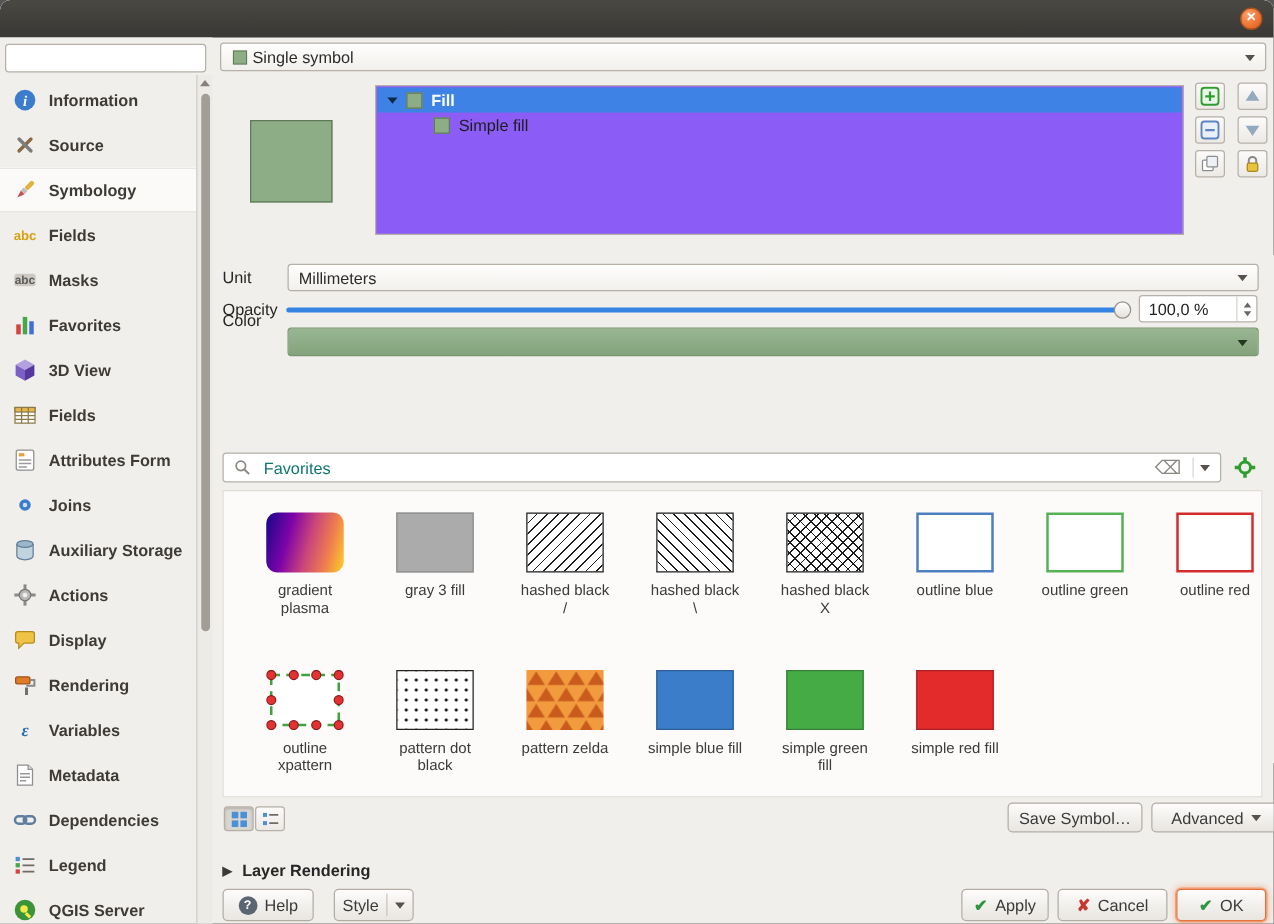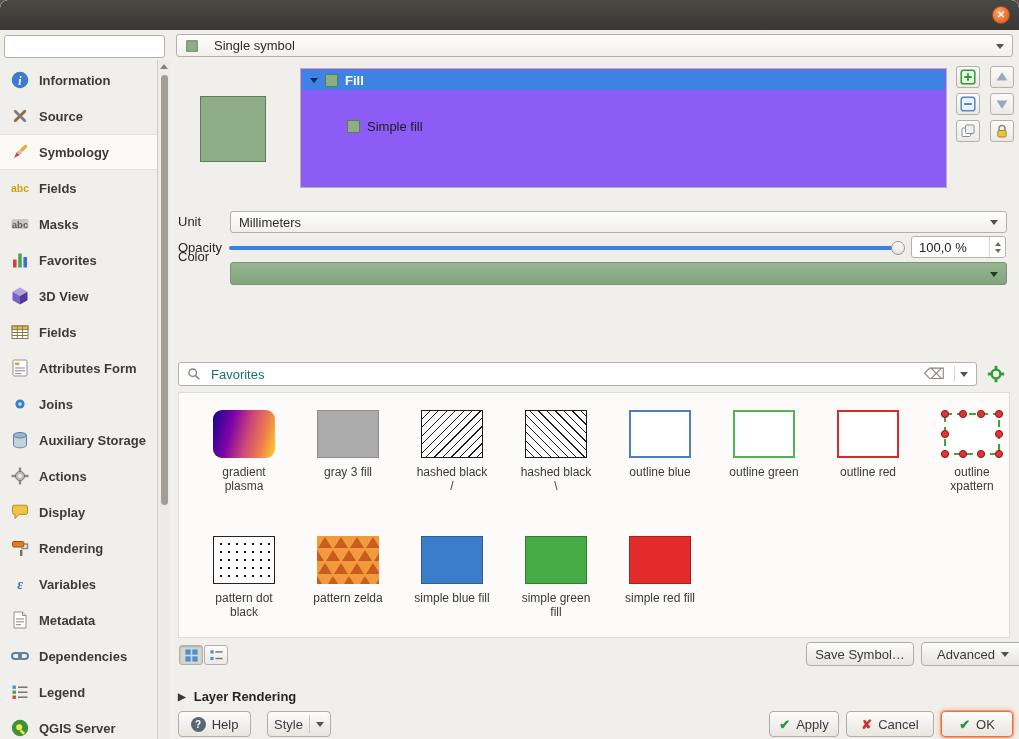--- a/index.html
+++ b/index.html
@@ -25,41 +25,41 @@
   .side-item.selected{background:#fbfaf8;box-shadow:inset 0 1px 0 #e3dfd9,inset 0 -1px 0 #e3dfd9;}
   .si-icon{width:20px;height:20px;flex:0 0 20px;}
   .si-icon svg{width:20px;height:20px;display:block;}
   .scrollbar{position:absolute;left:157px;top:30px;width:13px;height:679px;background:#edebe7;
              border-left:1px solid #d2cec8;box-sizing:border-box;}
   .sb-up{height:13px;display:flex;align-items:center;justify-content:center;}
   .sb-up::after{content:"";border-left:4px solid transparent;border-right:4px solid transparent;border-bottom:5px solid #868078;}
   .sb-thumb{position:absolute;left:3px;top:15px;width:7px;height:430px;background:#a29d96;border-radius:4px;}
   
   .combo{position:absolute;box-sizing:border-box;background:linear-gradient(#fefefd,#f2f0ec);
-         border:1px solid #b6b0a8;border-radius:3px;display:flex;align-items:center;gap:15px;
+         border:1px solid #b6b0a8;border-radius:3px;display:flex;align-items:center;gap:3px;
          padding:0 24px 0 8px;color:#2c2c2c;}
   .combo-arrow{position:absolute;right:8px;top:50%;margin-top:-2px;width:0;height:0;
                border-left:4px solid transparent;border-right:4px solid transparent;border-top:5px solid #57534c;}
   .btn{position:absolute;box-sizing:border-box;background:linear-gradient(#fefdfc,#f1efec 55%,#e9e6e1);
        border:1px solid #b3aca4;border-radius:4px;display:flex;align-items:center;justify-content:center;gap:6px;
        font-size:13px;color:#3a3a3a;cursor:default;}
   .tool-btn{position:absolute;width:24px;height:22px;box-sizing:border-box;
             background:linear-gradient(#fcfbfa,#ecE9e5);border:1px solid #b6b0a8;border-radius:3px;
             display:flex;align-items:center;justify-content:center;}
   .tool-btn svg{width:16px;height:16px;display:block;}
   .field-label{position:absolute;color:#252525;}
   
   .preview-swatch{position:absolute;left:200px;top:96px;width:66px;height:66px;background:#8cad86;border:1px solid #5e7a58;box-sizing:border-box;}
   .layer-tree{position:absolute;left:300px;top:68px;width:647px;height:120px;background:#8b5cf6;
               border:1px solid #b6b0a8;box-sizing:border-box;}
   .tree-row{height:20px;display:flex;align-items:center;gap:7px;padding-left:8px;color:#1c1c1c;}
   .tree-row.sel{background:#3d82e4;color:#fff;font-weight:bold;margin:1px 1px 0 1px;}
   .caret{width:0;height:0;border-left:4px solid transparent;border-right:4px solid transparent;border-top:5px solid #0f2747;}
   .mini-swatch{width:13px;height:13px;background:#8cad86;border:1px solid #5e7a58;box-sizing:border-box;}
-  .tree-row.child{padding-left:46px;margin-top:26px;}
+  .tree-row.child{padding-left:46px;}
   
   .slider{position:absolute;left:229px;top:239px;width:676px;height:18px;}
   .slider-track{position:absolute;left:0;right:4px;top:7px;height:4px;background:#3584e4;border-radius:2px;}
   .slider-handle{position:absolute;right:0;top:2px;width:14px;height:14px;border-radius:50%;box-sizing:border-box;
                  background:linear-gradient(#fefefe,#e5e2dd);border:1px solid #97918a;}
   .spinbox{position:absolute;left:911px;top:236px;width:95px;height:22px;box-sizing:border-box;background:#fff;
            border:1px solid #b6b0a8;border-radius:3px;display:flex;align-items:center;padding-left:7px;color:#222;}
   .spin-val{flex:1;}
   .spin-btns{width:15px;align-self:stretch;border-left:1px solid #d9d5cf;display:flex;flex-direction:column;
              align-items:center;justify-content:center;gap:3px;}
@@ -454,20 +454,24 @@
     </div>
     <div class="cell">
       <div class="sym sym-hs"></div>
       <div class="sym-label">hashed black /</div>
     </div>
     <div class="cell">
       <div class="sym sym-hb"></div>
       <div class="sym-label">hashed black \</div>
     </div>
     <div class="cell">
+      <div class="sym sym-hx"></div>
+      <div class="sym-label">hashed black X</div>
+    </div>
+    <div class="cell">
       <div class="sym sym-ob"></div>
       <div class="sym-label">outline blue</div>
     </div>
     <div class="cell">
       <div class="sym sym-og"></div>
       <div class="sym-label">outline green</div>
     </div>
     <div class="cell">
       <div class="sym sym-or"></div>
       <div class="sym-label">outline red</div>

